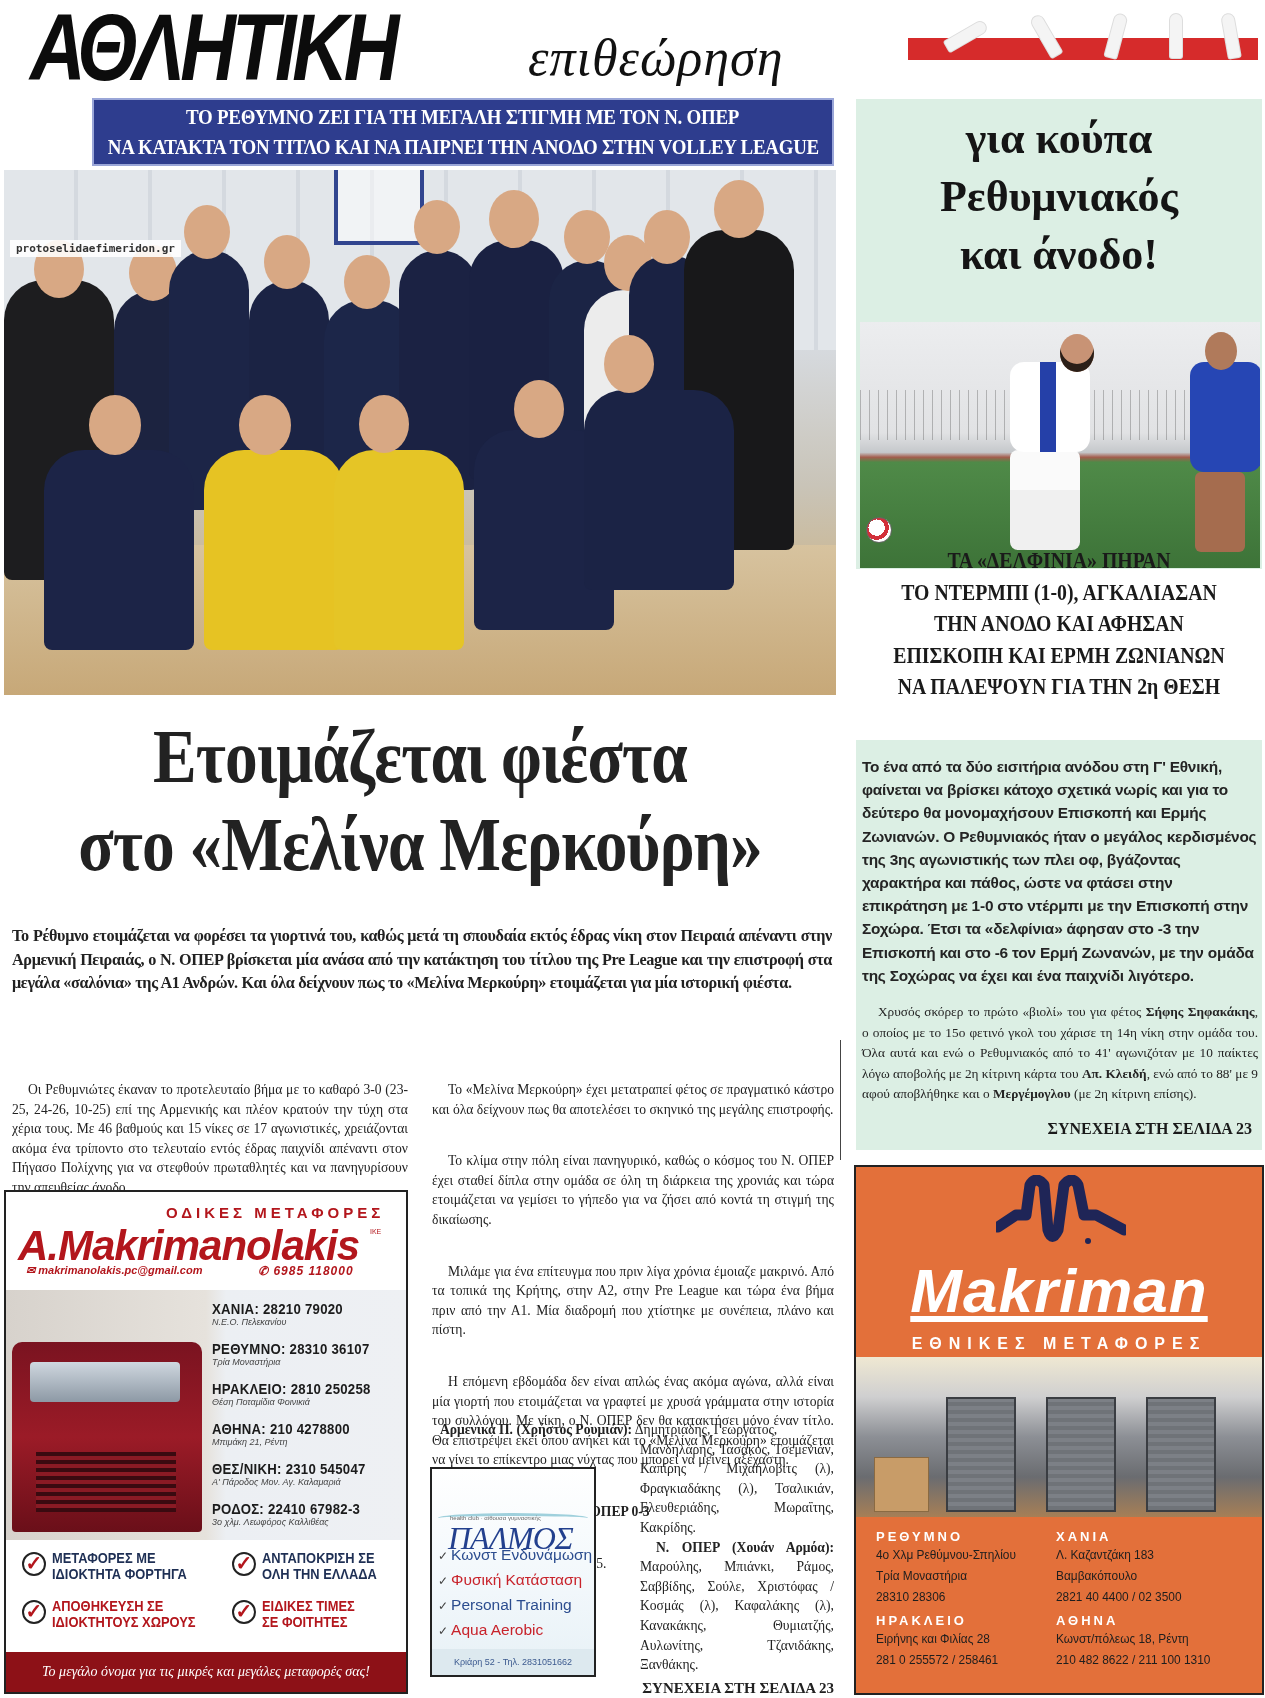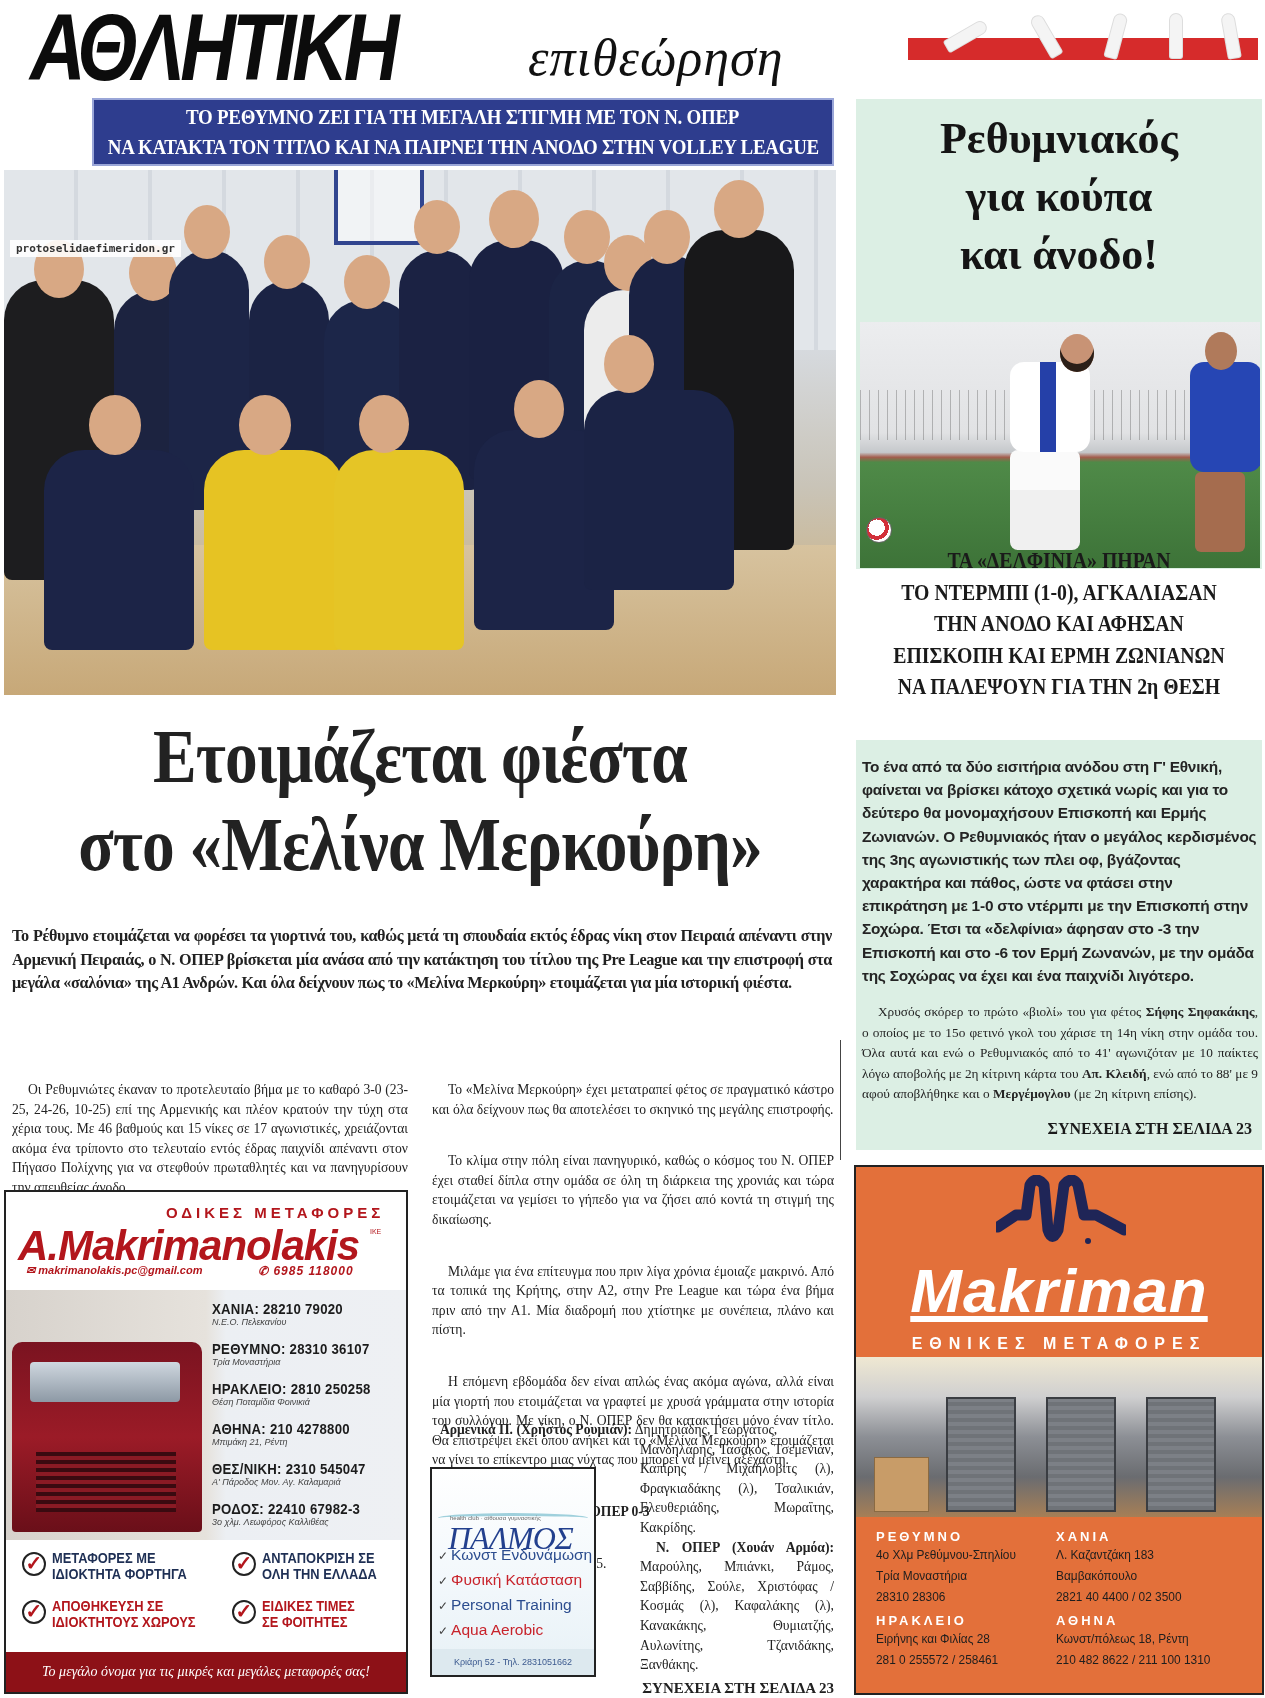--- a/index.html
+++ b/index.html
@@ -273,22 +273,22 @@
       <span class="ico">✓</span>
       <span class="txt">ΕΙΔΙΚΕΣ ΤΙΜΕΣ</span>
       <span class="txt">ΣΕ ΦΟΙΤΗΤΕΣ</span>
     </div>
   <div class="mk-slogan">Το μεγάλο όνομα για τις μικρές και μεγάλες μεταφορές σας!</div>
 </div>
 
 <div class="rbox"></div>
 <div class="r-box-bg2"></div>
 <div class="r-title">
+  <div>για κούπα</div>
   <div>Ρεθυμνιακός</div>
-  <div>για κούπα</div>
   <div>και άνοδο!</div>
 </div>
 <div class="soccer">
   <div class="s-fence"></div>
   <div class="s-p1-legs"></div>
   <div class="s-p1-body"></div>
   <div class="s-p1-head"></div>
   <div class="s-p2-legs"></div>
   <div class="s-p2-body"></div>
   <div class="s-p2-head"></div>

